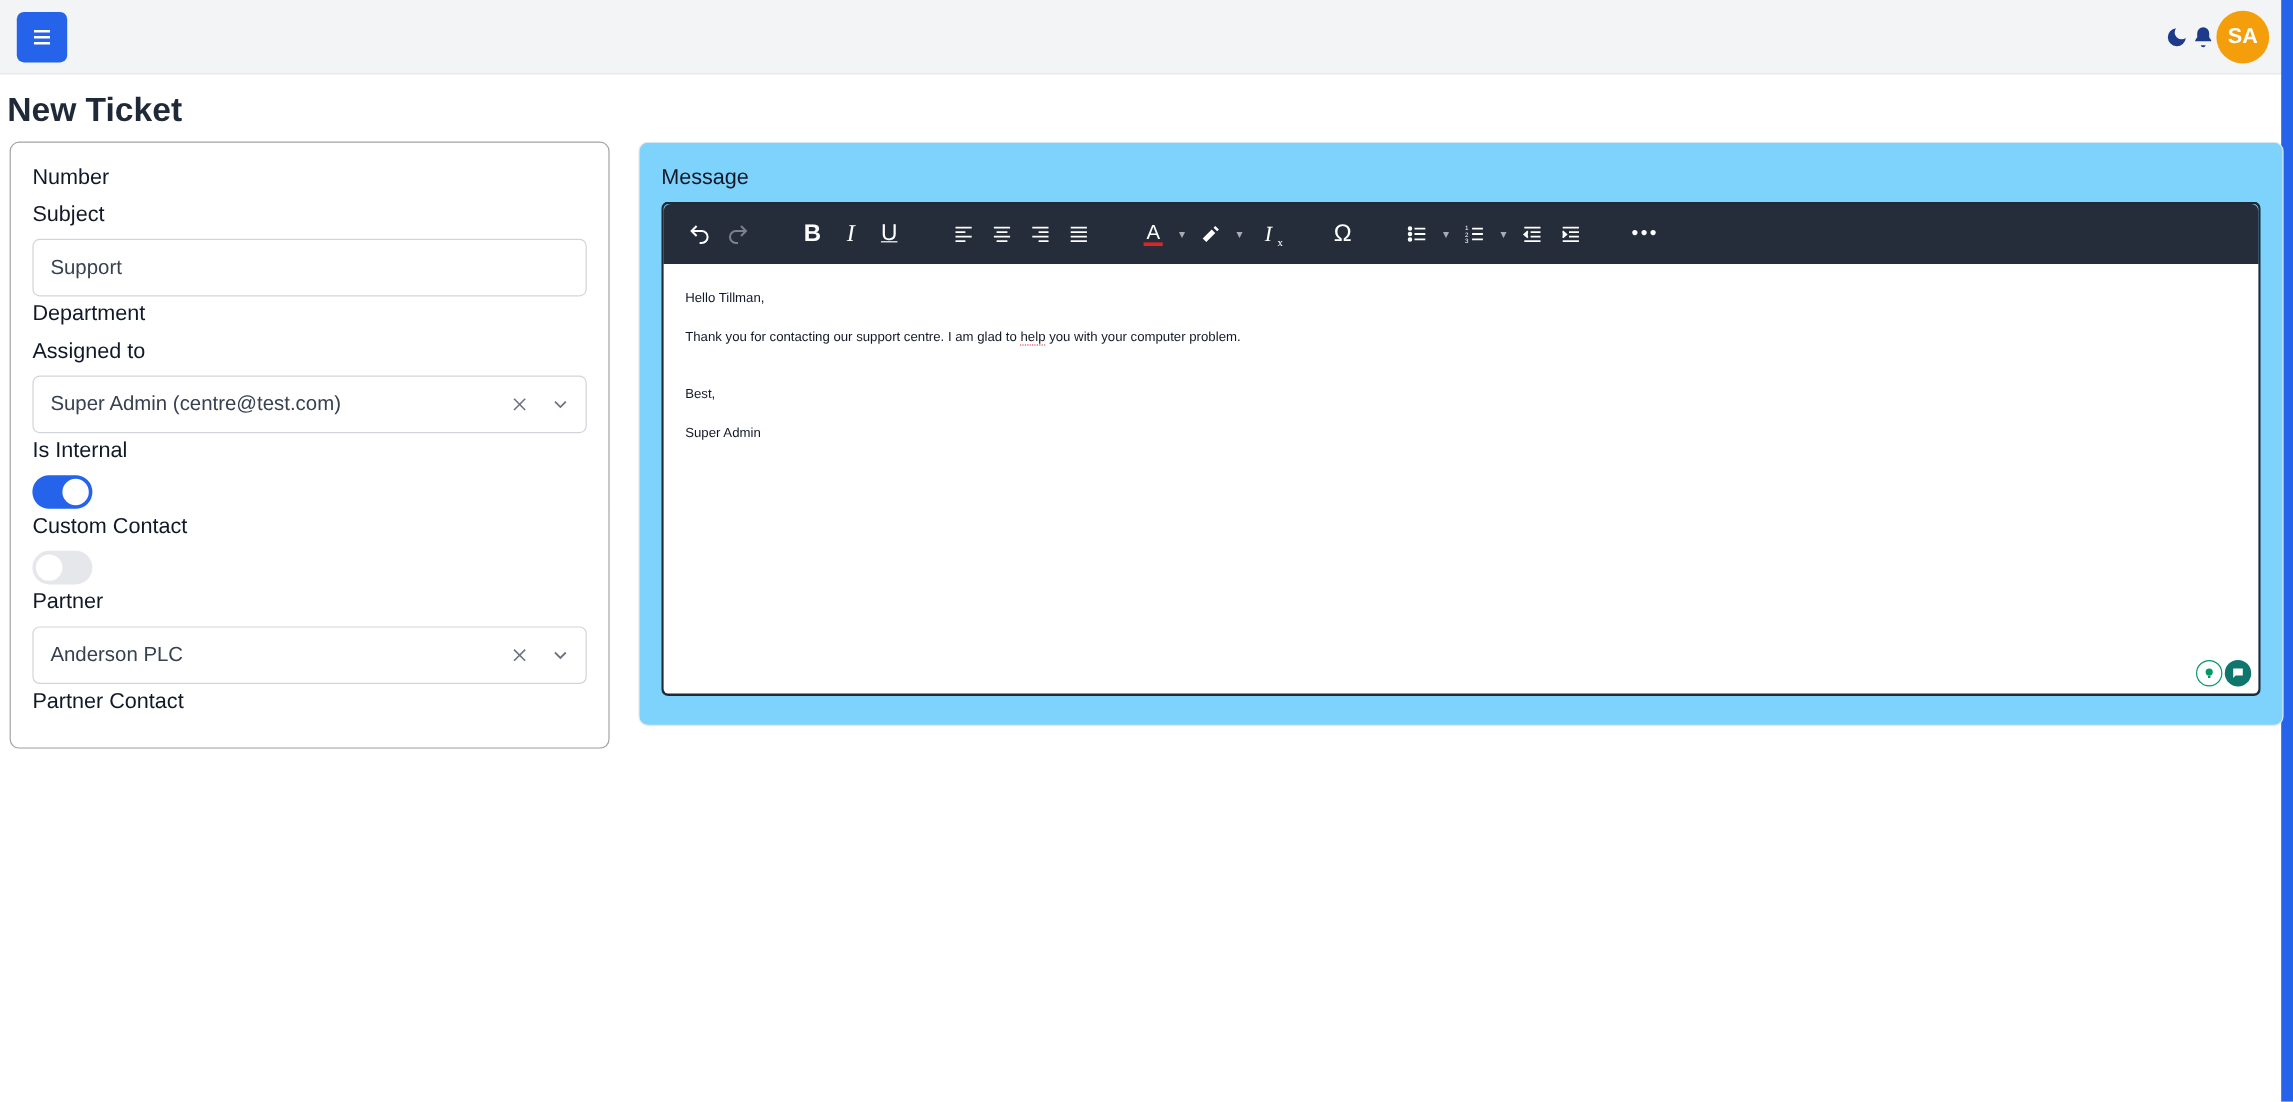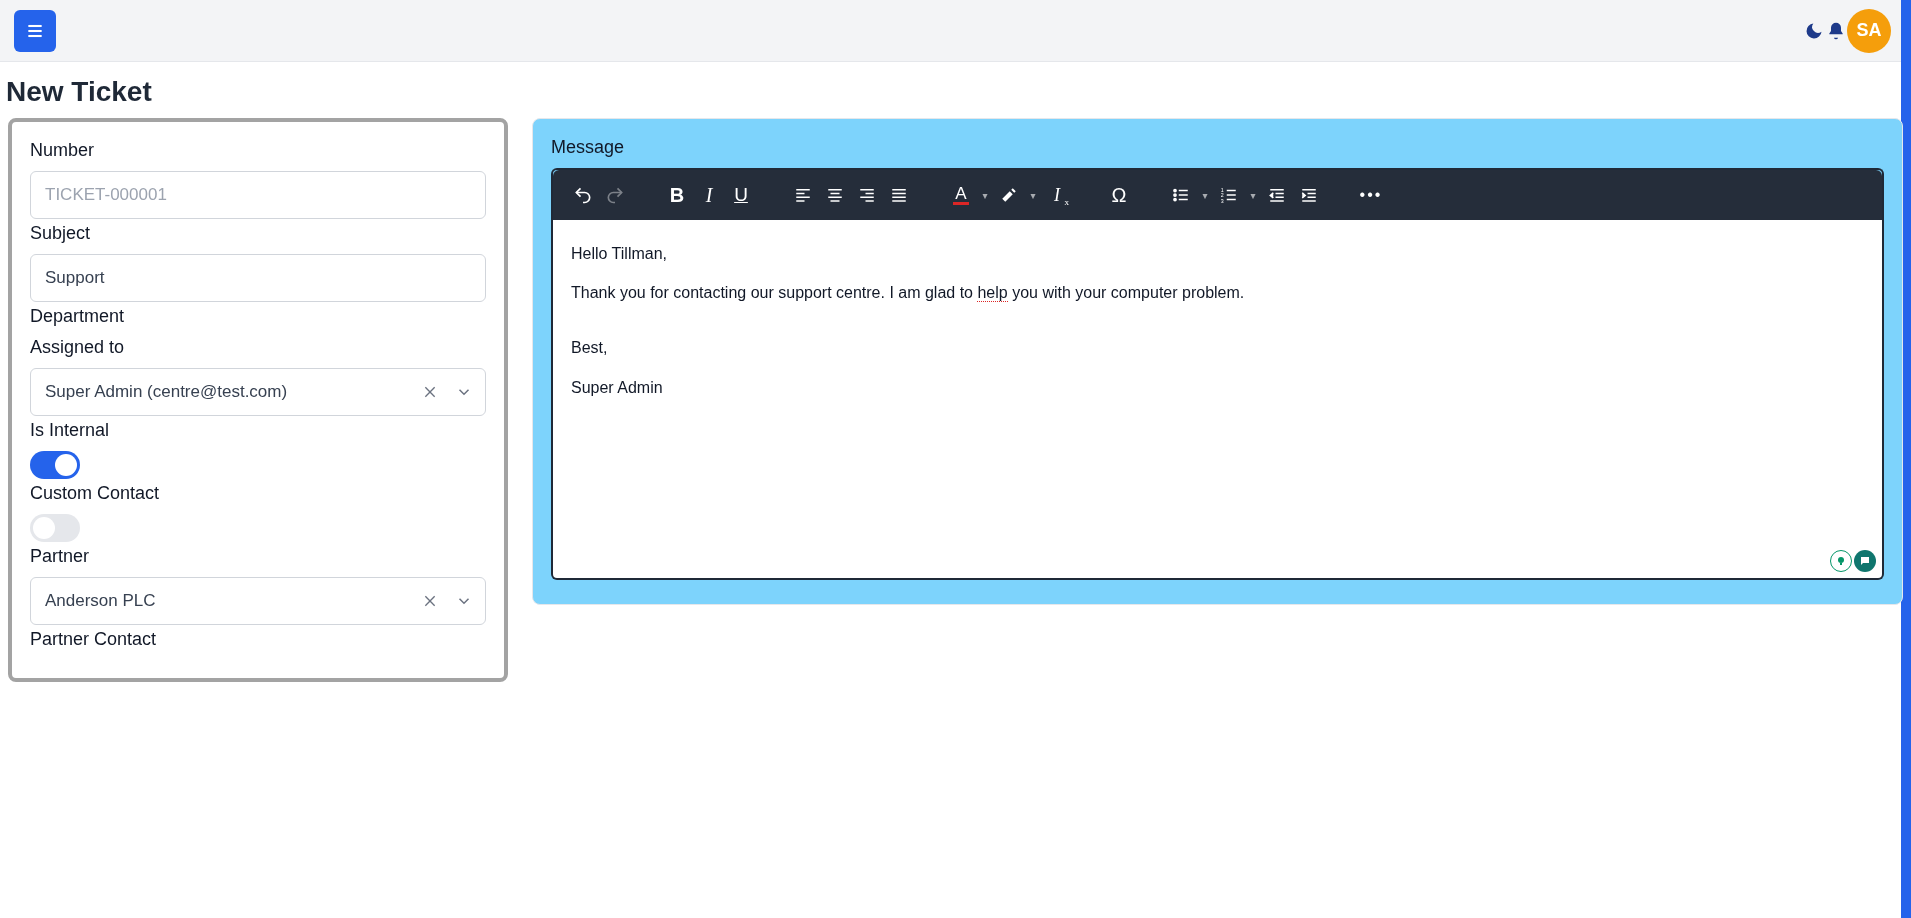--- a/index.html
+++ b/index.html
@@ -55,21 +55,21 @@
   }
   .columns {
     display: flex;
     gap: 24px;
     padding: 0 8px;
     align-items: flex-start;
   }
   .col-left {
     width: 500px;
     flex-shrink: 0;
-    border: 4px solid #a3a3a3;
+    border: 1px solid #a3a3a3;
     border-radius: 8px;
     padding: 18px;
     background: #fff;
   }
   .col-right {
     flex: 1;
     border: 1px solid #e5e7eb;
     border-radius: 8px;
     padding: 18px 18px 24px 18px;
     background: #7dd3fc;
@@ -160,21 +160,21 @@
   }
   .tbtn.dim { opacity: 0.4; }
   .tsep { width: 26px; }
   .tcaret { width:12px; opacity:0.6; font-size:10px; display:flex; align-items:center; justify-content:center; }
   .editor-body {
     border: 2px solid #1f2937;
     border-top: none;
     border-radius: 0 0 6px 6px;
     min-height: 360px;
     padding: 22px 18px;
-    font-size: 16px;
+    font-size: 11px;
     line-height: 1.45;
     color: #111827;
     background: #fff;
     position: relative;
   }
   .editor-toolbar-wrap {
     border: 2px solid #1f2937;
     border-bottom: none;
     border-radius: 6px 6px 0 0;
   }
@@ -234,21 +234,20 @@
   </div>
 </div>
 
 <h1 class="page-title">New Ticket</h1>
 
 <div class="columns">
 
   <div class="col-left">
 
     <div class="form-label">Number</div>
-    <input class="text-input" type="text" placeholder="TICKET-000001" style="">
 
     <div class="form-label">Subject</div>
     <input class="text-input" type="text" value="Support" style="">
 
     <div class="form-label">Department</div>
 
     <div class="form-label">Assigned to</div>
     <div class="select-wrap">
       <div class="select-input">
         <span>Super Admin (centre@test.com)</span>

